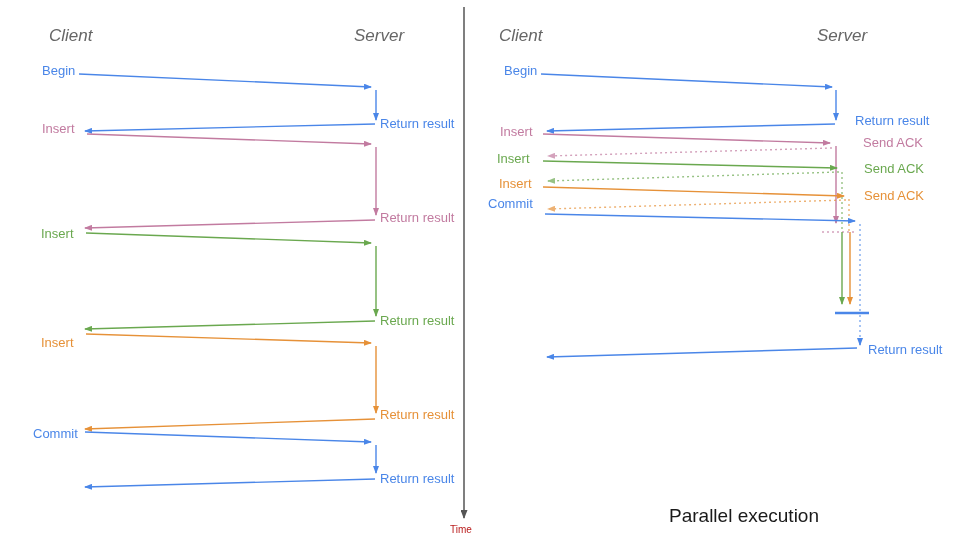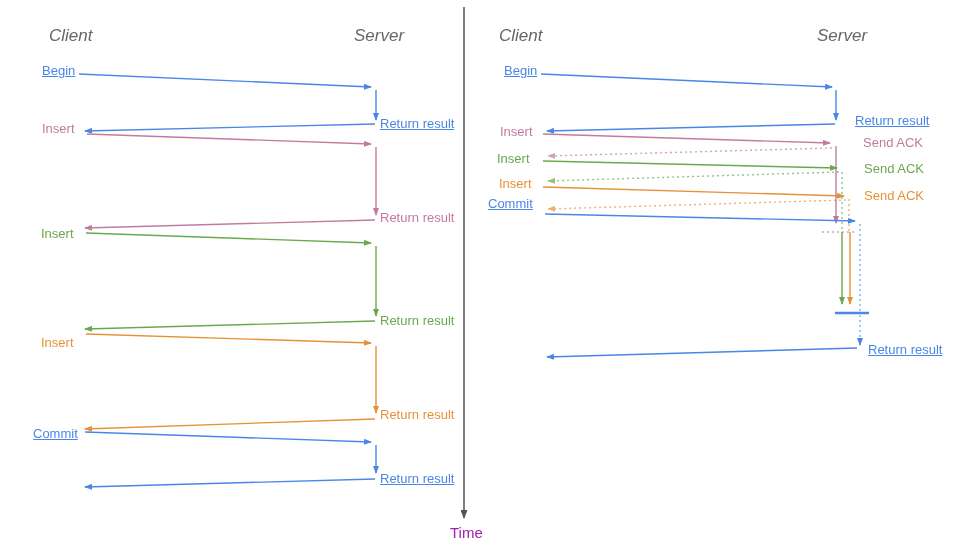--- a/index.html
+++ b/index.html
@@ -2,22 +2,22 @@
 <html style="--blue: #4a86e8; --pink: #c27ba0; --green: #6aa84f; --orange: #e69138; --axis: #555555; --title_color: #1a1a1a; --header_color: #666666;"><head>
 <meta charset="utf-8">
 <style>
   html,body{margin:0;padding:0;background:#fff;}
   .stage{position:relative;width:960px;height:540px;background:#ffffff;overflow:hidden;
          font-family:"Liberation Sans", sans-serif;text-align:center;}
   svg{position:absolute;left:0;top:0;}
   .lbl{position:absolute;font-size:13px;line-height:14px;white-space:nowrap;}
   .hdr{position:absolute;font-style:italic;font-size:17px;color:var(--header_color);white-space:nowrap;}
   .panel-title{position:absolute;font-size:19px;color:var(--title_color);transform:translateX(-50%);white-space:nowrap;}
-  .time-lbl{position:absolute;font-size:15px;color:#a21caf;white-space:nowrap;}
-  .tx-blue{color:var(--blue);text-decoration:underline;} .tx-pink{color:var(--pink);}
+  .time-lbl{position:absolute;font-size:10px;color:#b91c1c;white-space:nowrap;}
+  .tx-blue{color:var(--blue);} .tx-pink{color:var(--pink);}
   .tx-green{color:var(--green);} .tx-orange{color:var(--orange);}
   .st{fill:none;stroke-width:1.4;}
   .st-blue{stroke:var(--blue);} .st-pink{stroke:var(--pink);}
   .st-green{stroke:var(--green);} .st-orange{stroke:var(--orange);}
   .st-axis{stroke:var(--axis);stroke-width:1.5;}
   .dotted{stroke-dasharray:2 3;opacity:.7;}
   .barrier{stroke:var(--blue);stroke-width:2.5;}
   .mk-blue{fill:var(--blue);} .mk-pink{fill:var(--pink);}
   .mk-green{fill:var(--green);} .mk-orange{fill:var(--orange);}
   .mk-axis{fill:var(--axis);}
@@ -131,16 +131,17 @@
   <span class="lbl tx-blue" style="left:855px;top:114px">Return result</span>
   <span class="lbl tx-pink" style="left:500px;top:125px">Insert</span>
   <span class="lbl tx-pink" style="left:863px;top:136px">Send ACK</span>
   <span class="lbl tx-green" style="left:497px;top:152px">Insert</span>
   <span class="lbl tx-green" style="left:864px;top:162px">Send ACK</span>
   <span class="lbl tx-orange" style="left:499px;top:177px">Insert</span>
   <span class="lbl tx-orange" style="left:864px;top:189px">Send ACK</span>
   <span class="lbl tx-blue" style="left:488px;top:197px">Commit</span>
   <span class="lbl tx-blue" style="left:868px;top:343px">Return result</span>
 
+  <span class="panel-title" style="left:744px;top:505px">Parallel execution</span>
 
   <span class="time-lbl" style="left:450px;top:524px">Time</span>
 
 </div>
 
 </body></html>

